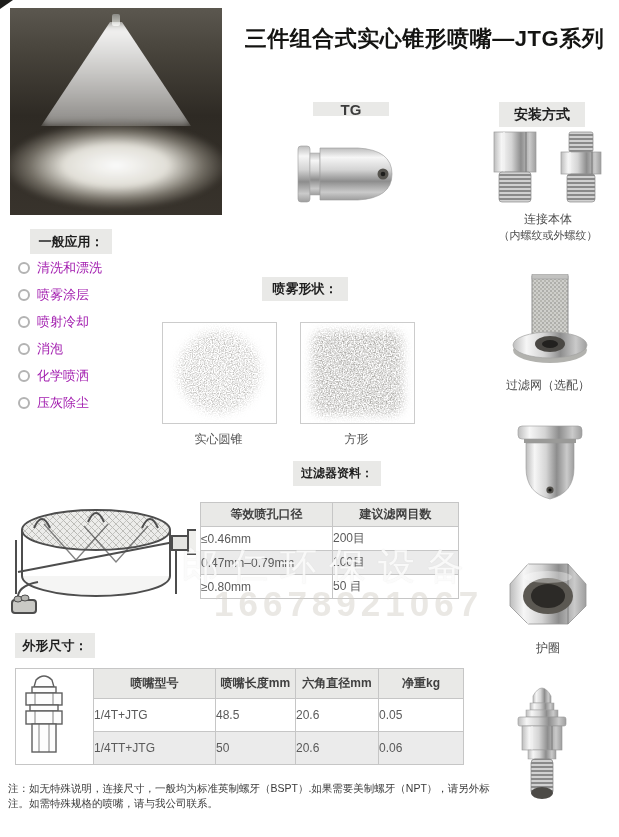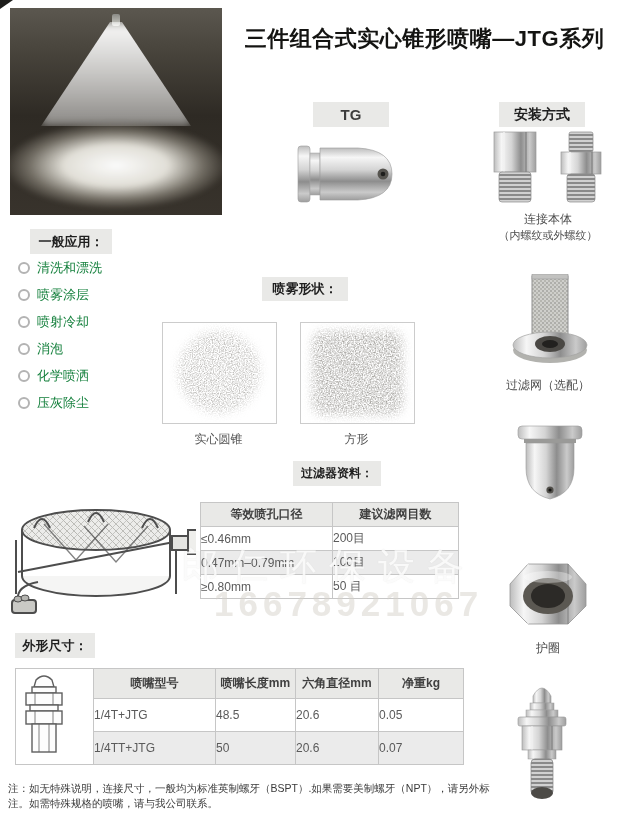--- a/index.html
+++ b/index.html
@@ -18,29 +18,29 @@
   .photo .mist{position:absolute;left:-12%;top:50%;width:124%;height:50%;
          background:radial-gradient(ellipse 52% 52% at 50% 52%,rgba(255,255,255,.98) 0%,rgba(240,238,230,.92) 38%,rgba(190,185,172,.45) 64%,rgba(120,115,105,0) 82%);
          filter:blur(2px);}
   .corner-mark{left:0;top:0;width:0;height:0;border-left:13px solid #1d1d1b;border-bottom:9px solid transparent;}
   
   .title{left:230px;top:24px;width:389px;text-align:center;font-size:22px;font-weight:800;
          color:#141412;letter-spacing:.5px;white-space:nowrap;}
   
   .glabel{background:#e9e9e7;color:#1f1f1f;font-weight:700;text-align:center;
           display:flex;align-items:center;justify-content:center;}
-  .tg-label{left:313px;top:102px;width:76px;height:25px;font-size:15px;color:#3c3c3c;}
+  .tg-label{left:313px;top:102px;width:76px;height:14px;font-size:15px;color:#3c3c3c;}
   .inst-label{left:499px;top:102px;width:86px;height:25px;font-size:14px;}
   .app-label{left:18px;top:229px;width:82px;height:25px;font-size:13px;margin-left:12px;}
   .shape-label{left:262px;top:277px;width:86px;height:24px;font-size:13px;}
   .filterinfo-label{left:293px;top:461px;width:88px;height:25px;font-size:12px;}
   .dims-label{left:15px;top:633px;width:80px;height:25px;font-size:13px;}
   
   .apps{left:18px;top:254px;width:150px;}
-  .app-item{display:flex;align-items:center;height:27px;font-size:13px;color:#15803d;text-align:right;}
+  .app-item{display:flex;align-items:center;height:27px;font-size:13px;color:#a21caf;text-align:right;}
   .ring{width:8px;height:8px;border:2px solid #b3b3b3;border-radius:50%;margin-right:7px;flex:0 0 auto;background:#fff;}
   
   .shape-box{border:1px solid #ccc;background:#fff;}
   .shape-box.cone-box{left:162px;top:322px;width:113px;height:100px;}
   .shape-box.square-box{left:300px;top:322px;width:113px;height:100px;}
   .shape-caption{top:431px;font-size:12px;color:#555;text-align:center;width:113px;}
   
   table{border-collapse:collapse;table-layout:fixed;}
   td,th{border:1px solid #c6c6c6;vertical-align:middle;
         font-size:12px;color:#5a5a5a;padding:0;}
@@ -331,21 +331,21 @@
     <tr>
       <td>1/4T+JTG</td>
       <td>48.5</td>
       <td>20.6</td>
       <td>0.05</td>
     </tr>
     <tr class="alt">
       <td>1/4TT+JTG</td>
       <td>50</td>
       <td>20.6</td>
-      <td>0.07</td>
+      <td>0.06</td>
     </tr>
   </tbody>
     </table>
 
   <div class="abs notes">
     <div>注：如无特殊说明，连接尺寸，一般均为标准英制螺牙（BSPT）.如果需要美制螺牙（NPT），请另外标</div>
     <div>注。如需特殊规格的喷嘴，请与我公司联系。</div>
   </div>
 
   <div class="abs wm-cn">郎仁环保设备</div>

